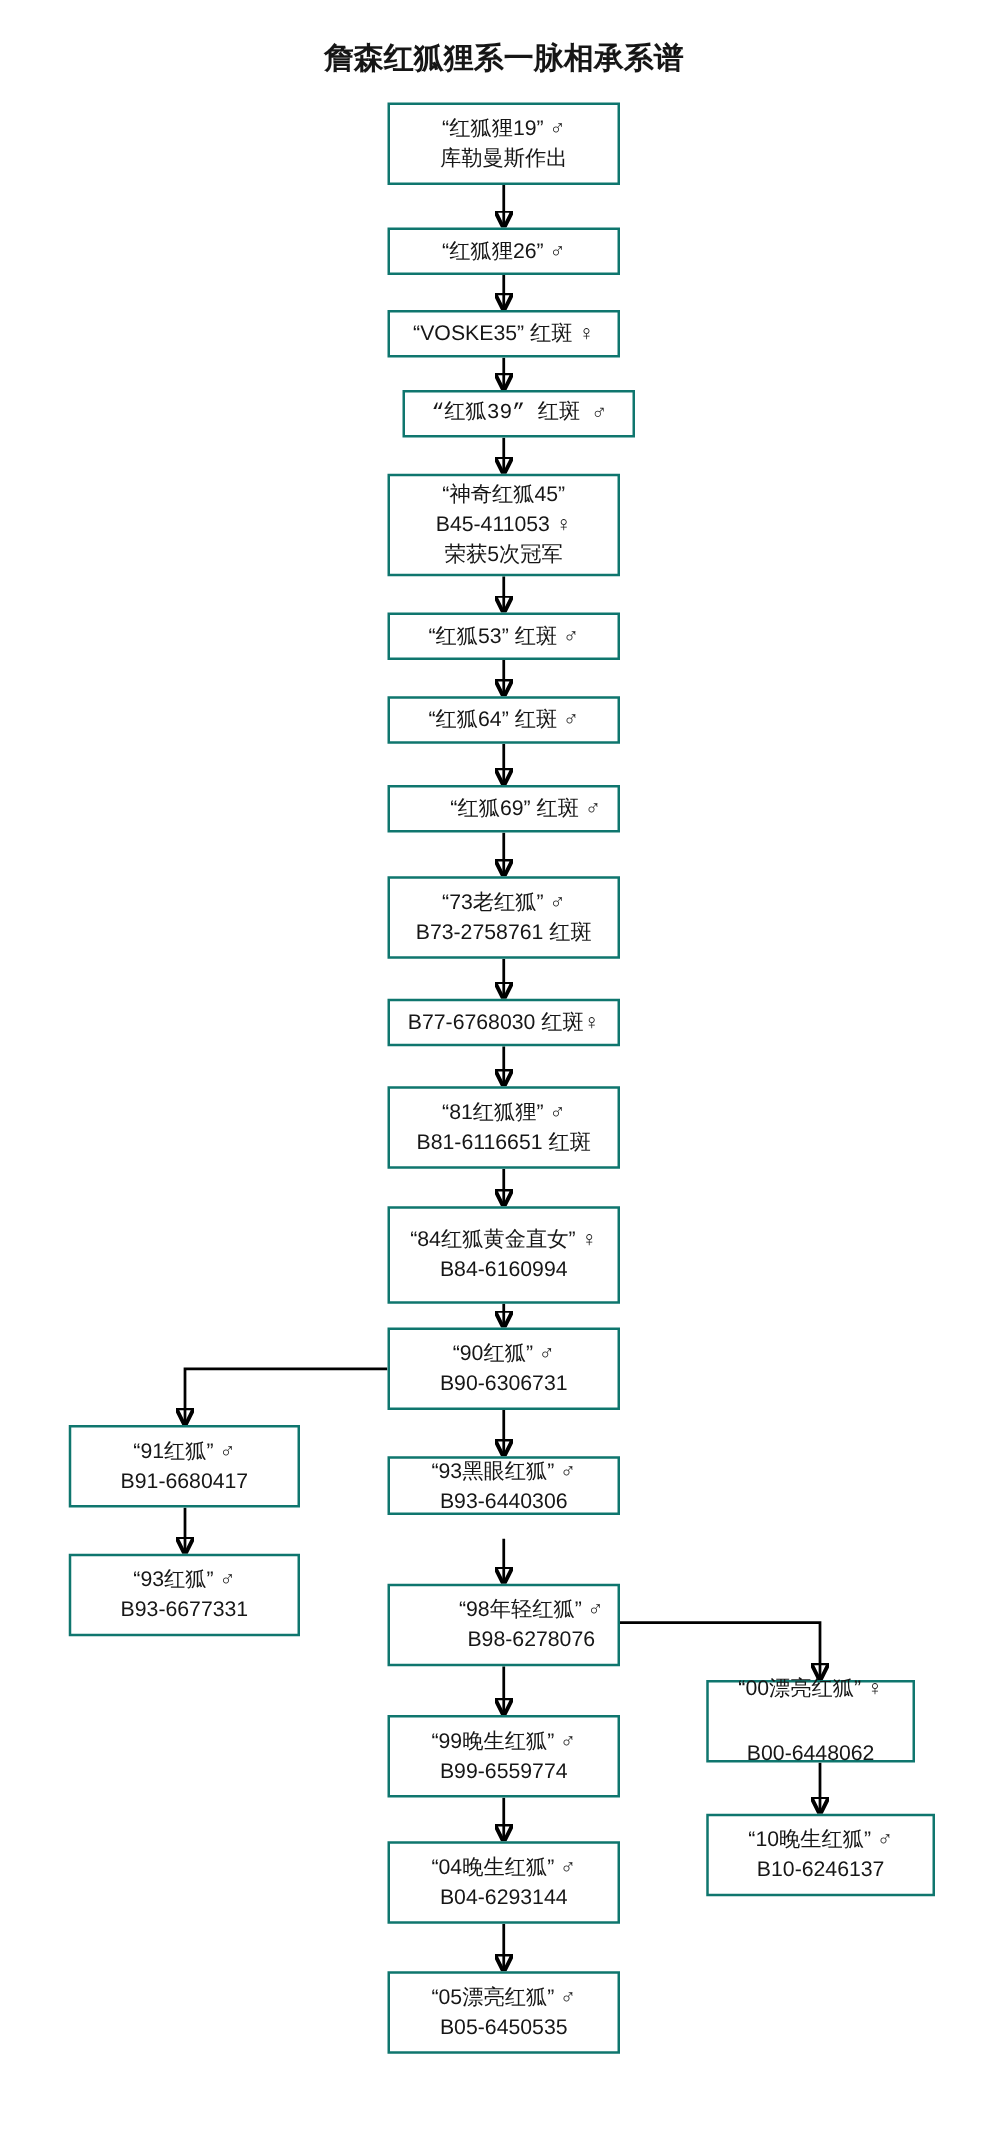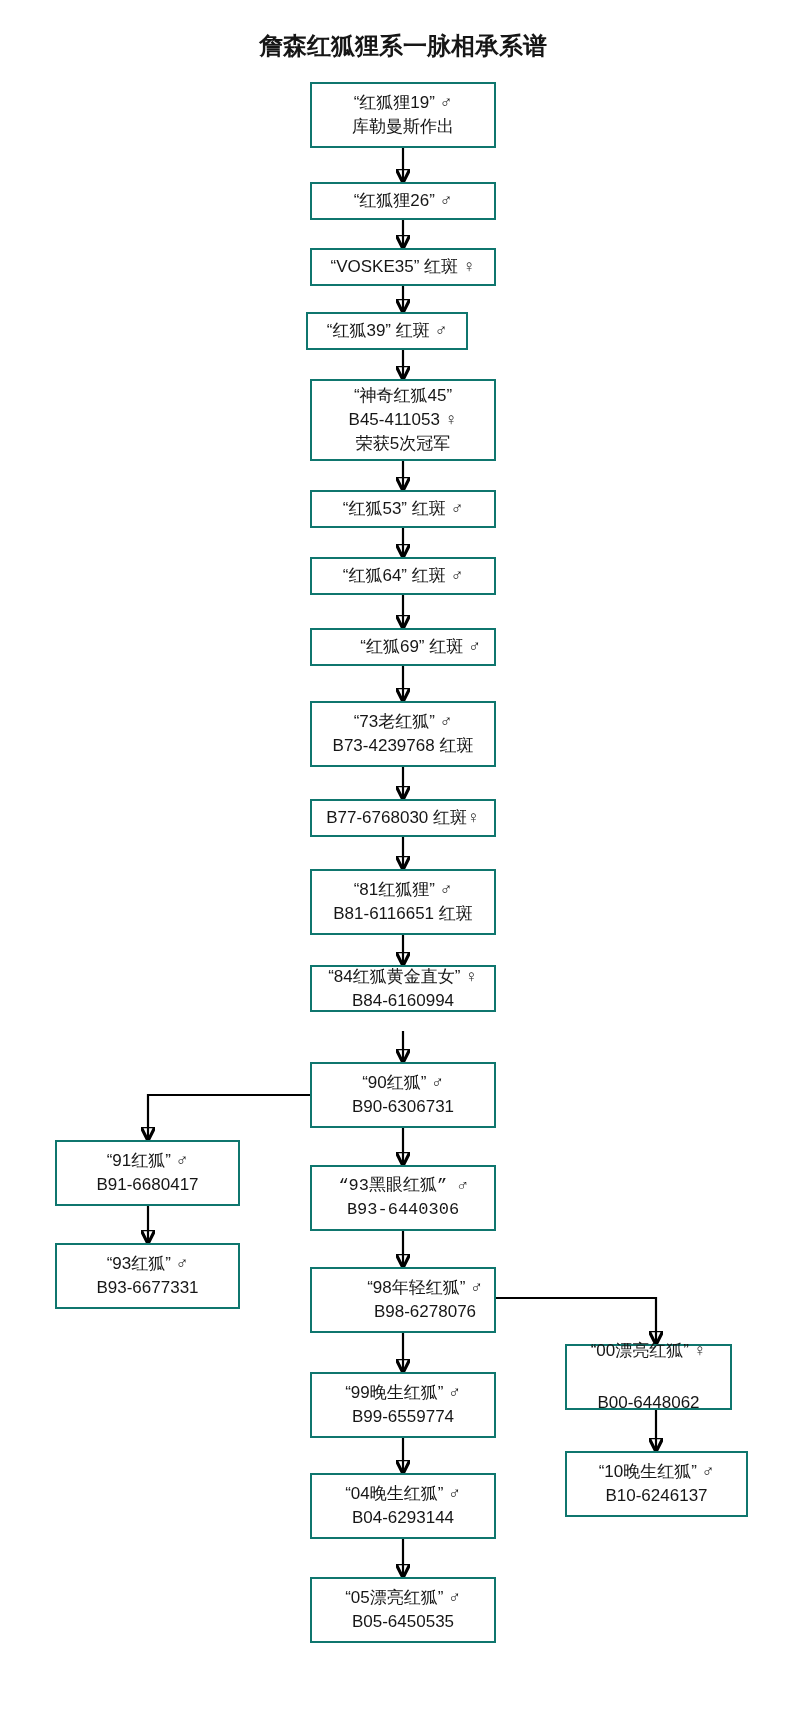--- a/index.html
+++ b/index.html
@@ -69,21 +69,21 @@
   </div>
 
   <div class="node" style="left:310px;top:182px;width:186px;height:38px;">
     <div class="ln">“红狐狸26” ♂</div>
   </div>
 
   <div class="node" style="left:310px;top:248px;width:186px;height:38px;">
     <div class="ln">“VOSKE35” 红斑 ♀</div>
   </div>
 
-  <div class="node" style="left:306px;top:312px;width:162px;height:38px;">
+  <div class="node" style="left:322px;top:312px;width:186px;height:38px;font-family:Liberation Mono, monospace;">
     <div class="ln">“红狐39” 红斑 ♂</div>
   </div>
 
   <div class="node" style="left:310px;top:379px;width:186px;height:82px;">
     <div class="ln">“神奇红狐45”</div>
     <div class="ln">B45-411053 ♀</div>
     <div class="ln">荣获5次冠军</div>
   </div>
 
   <div class="node" style="left:310px;top:490px;width:186px;height:38px;">
@@ -93,43 +93,43 @@
   <div class="node" style="left:310px;top:557px;width:186px;height:38px;">
     <div class="ln">“红狐64” 红斑 ♂</div>
   </div>
 
   <div class="node" style="left:310px;top:628px;width:186px;height:38px;padding-left:35px;">
     <div class="ln">“红狐69” 红斑 ♂</div>
   </div>
 
   <div class="node" style="left:310px;top:701px;width:186px;height:66px;">
     <div class="ln">“73老红狐” ♂</div>
-    <div class="ln">B73-4239768 红斑</div>
+    <div class="ln">B73-2758761 红斑</div>
   </div>
 
   <div class="node" style="left:310px;top:799px;width:186px;height:38px;">
     <div class="ln">B77-6768030 红斑♀</div>
   </div>
 
   <div class="node" style="left:310px;top:869px;width:186px;height:66px;">
     <div class="ln">“81红狐狸” ♂</div>
     <div class="ln">B81-6116651 红斑</div>
   </div>
 
-  <div class="node" style="left:310px;top:965px;width:186px;height:47px;">
+  <div class="node" style="left:310px;top:965px;width:186px;height:78px;">
     <div class="ln">“84红狐黄金直女” ♀</div>
     <div class="ln">B84-6160994</div>
   </div>
 
   <div class="node" style="left:310px;top:1062px;width:186px;height:66px;">
     <div class="ln">“90红狐” ♂</div>
     <div class="ln">B90-6306731</div>
   </div>
 
-  <div class="node" style="left:310px;top:1165px;width:186px;height:66px;font-family:Liberation Mono, monospace;">
+  <div class="node" style="left:310px;top:1165px;width:186px;height:47px;">
     <div class="ln">“93黑眼红狐” ♂</div>
     <div class="ln">B93-6440306</div>
   </div>
 
   <div class="node" style="left:310px;top:1267px;width:186px;height:66px;padding-left:44px;">
     <div class="ln">“98年轻红狐” ♂</div>
     <div class="ln">B98-6278076</div>
   </div>
 
   <div class="node" style="left:310px;top:1372px;width:186px;height:66px;">

